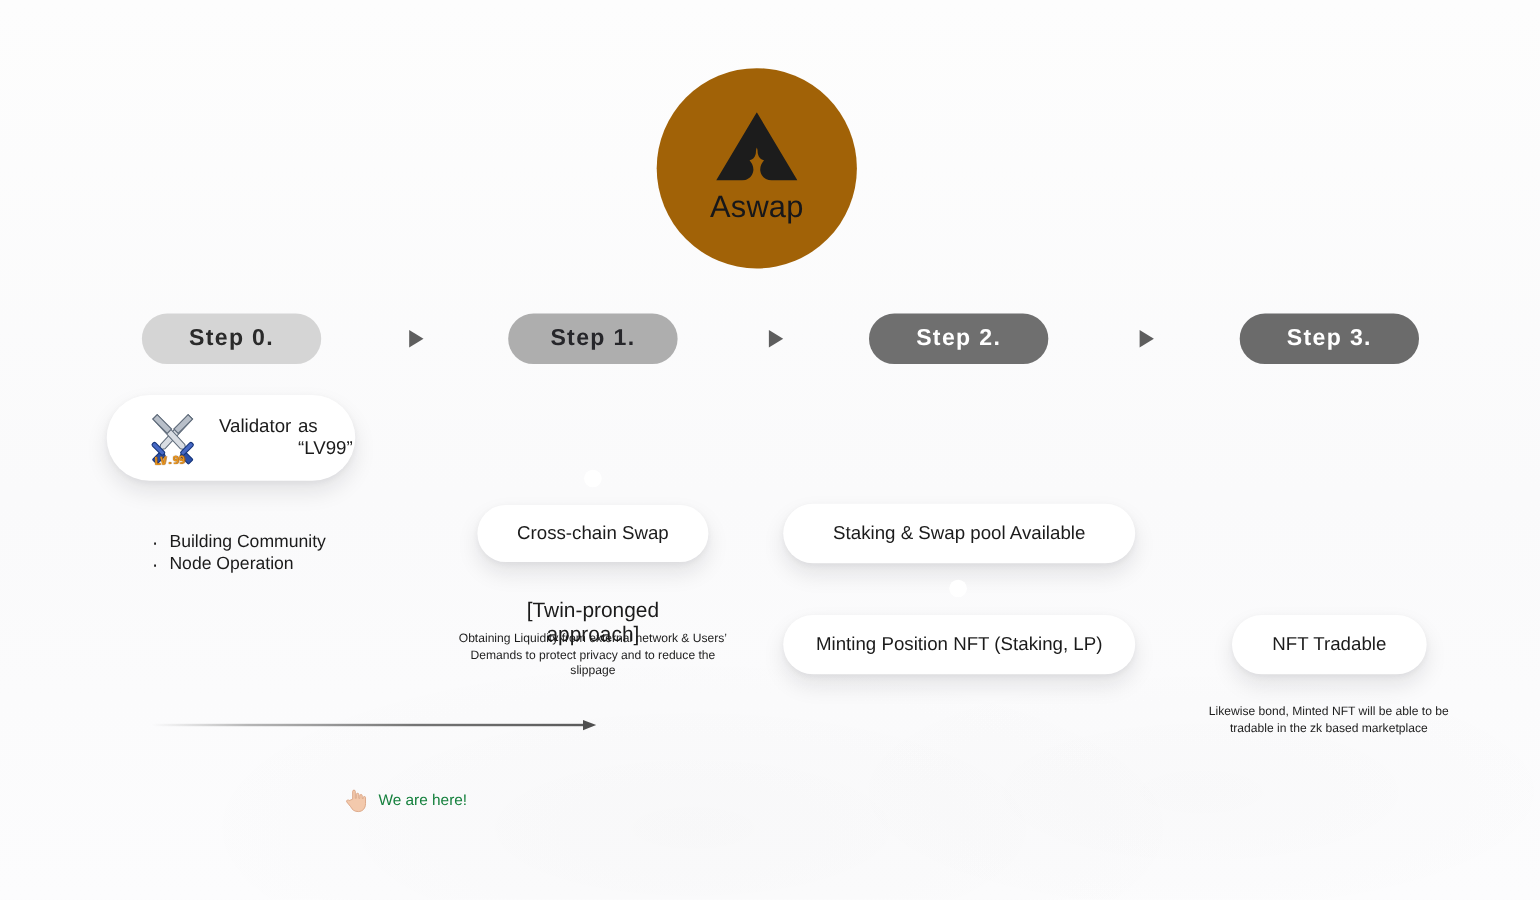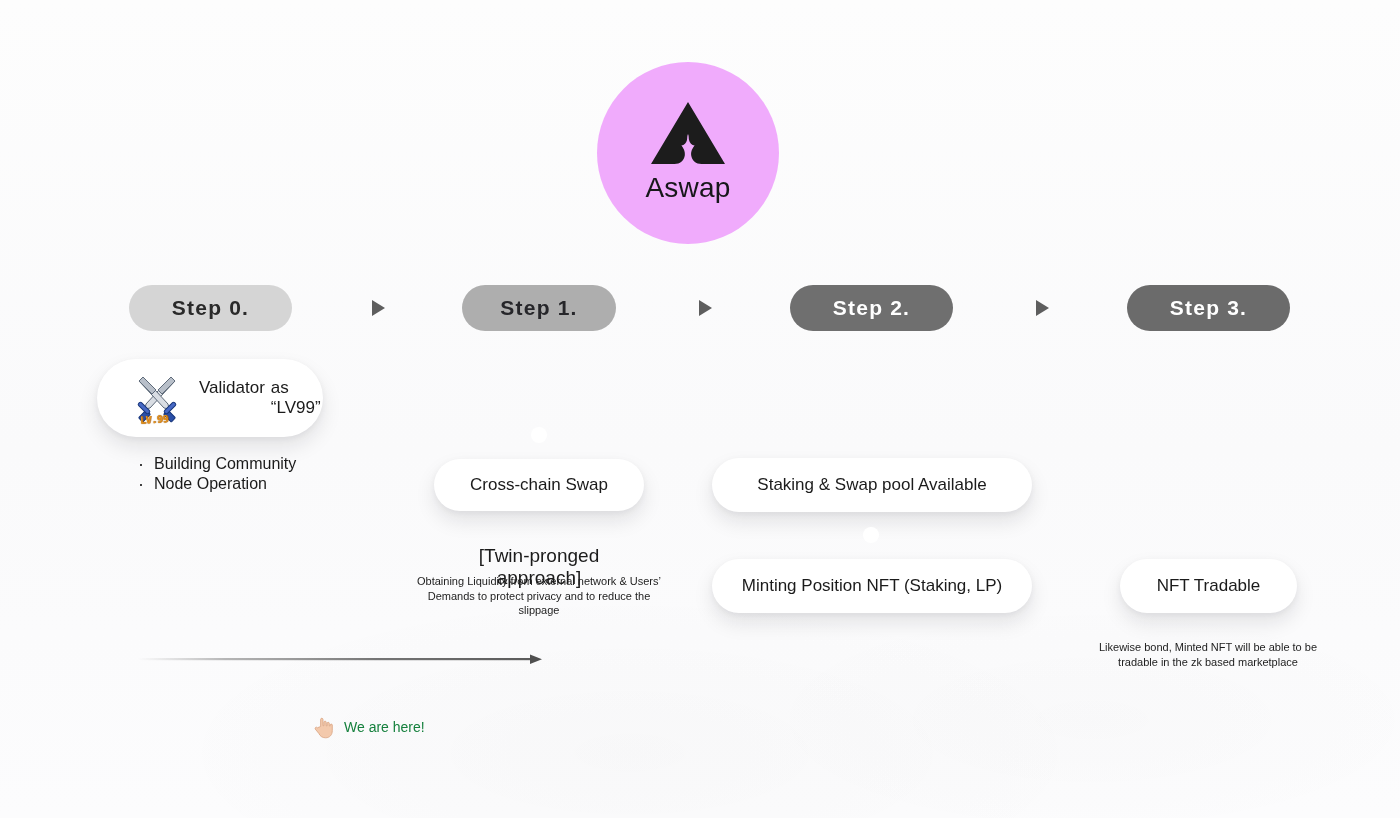--- a/index.html
+++ b/index.html
@@ -30,21 +30,21 @@
   }
 
   .stage { position: absolute; inset: 0; }
 
   
   .brand {
     position: absolute;
     left: 597px; top: 62px;
     width: 182px; height: 182px;
     border-radius: 50%;
-    background: #f0abfc;
+    background: #a16207;
     display: flex;
     flex-direction: column;
     align-items: center;
     justify-content: center;
   }
   .brand-logo { width: 74px; height: 62px; display: block; }
   .brand-name {
     margin-top: 8px;
     font-size: 28px;
     letter-spacing: 0.2px;
@@ -141,21 +141,21 @@
     width: 16px; height: 16px;
     border-radius: 50%;
     background: #ffffff;
   }
   .dot-1 { left: 531px; top: 427px; }
   .dot-2 { left: 863px; top: 527px; }
 
   
   .bullets {
     position: absolute;
-    left: 138px; top: 454px;
+    left: 138px; top: 483px;
     font-size: 16px;
     line-height: 20px;
     color: #1b1b1b;
   }
   .bullets li { list-style: none; display: flex; gap: 10px; }
   .bullets li::before { content: "·"; font-size: 18px; line-height: 20px; }
 
   
   .note {
     position: absolute;

